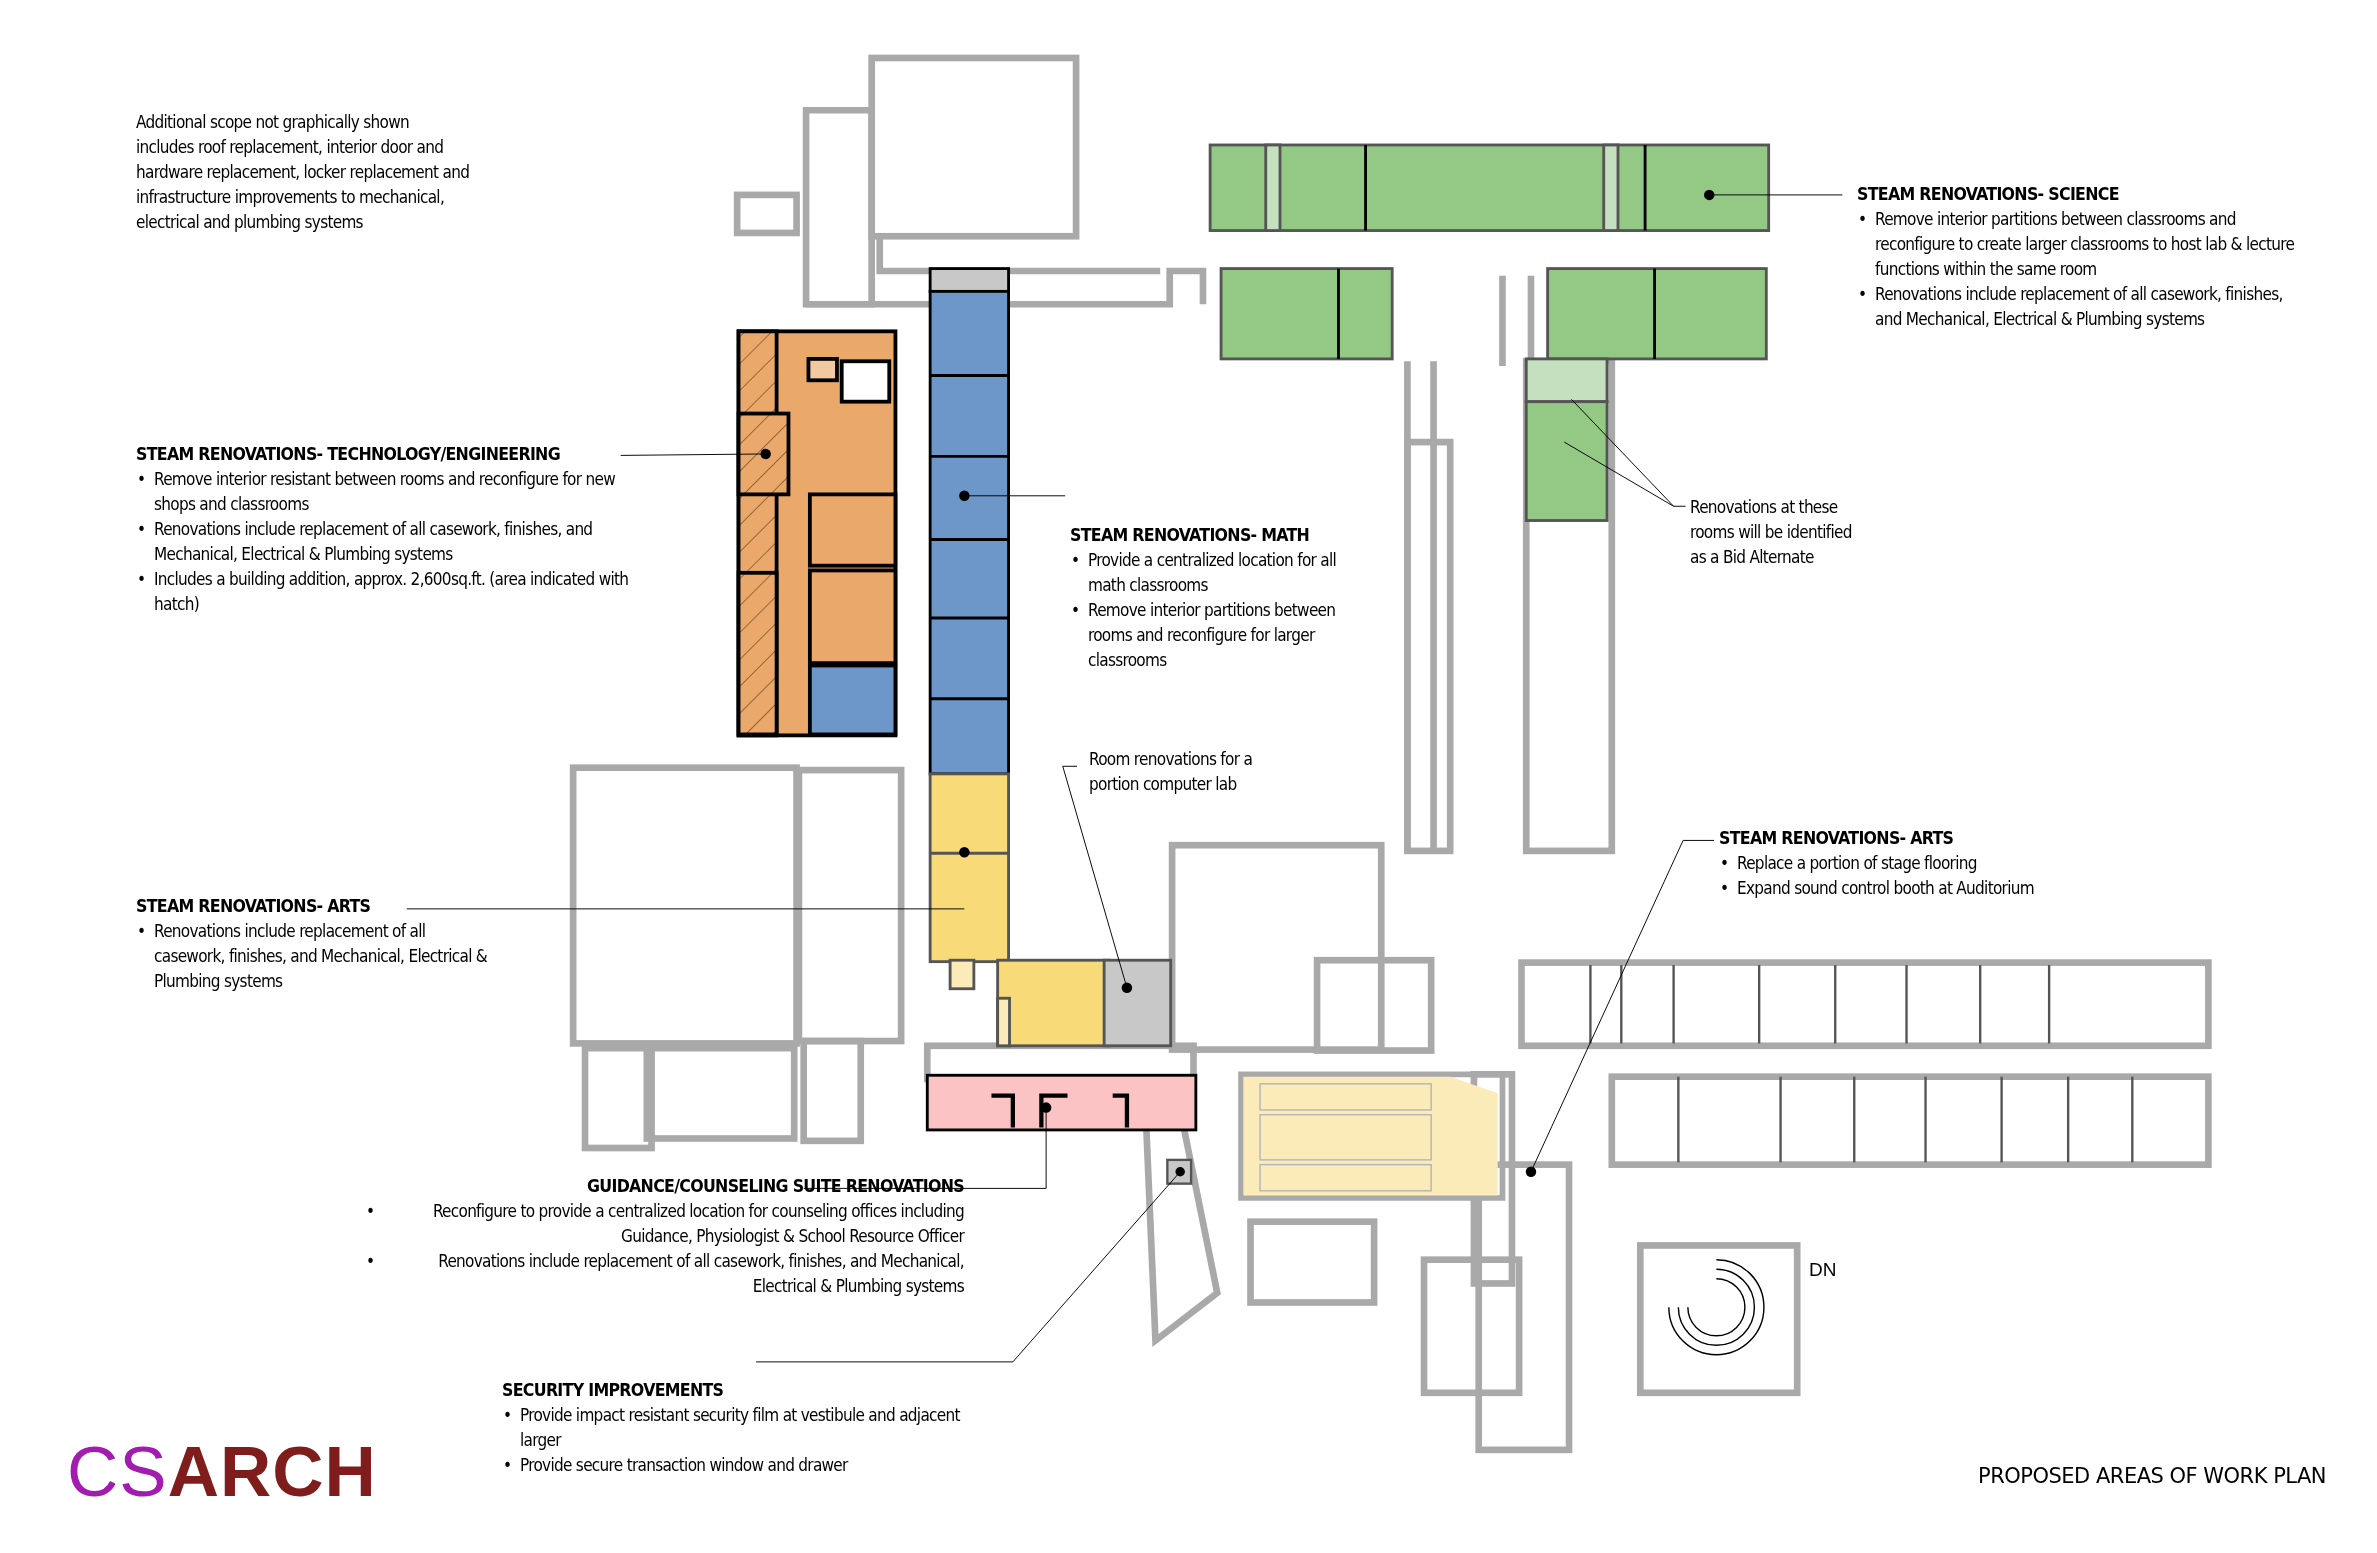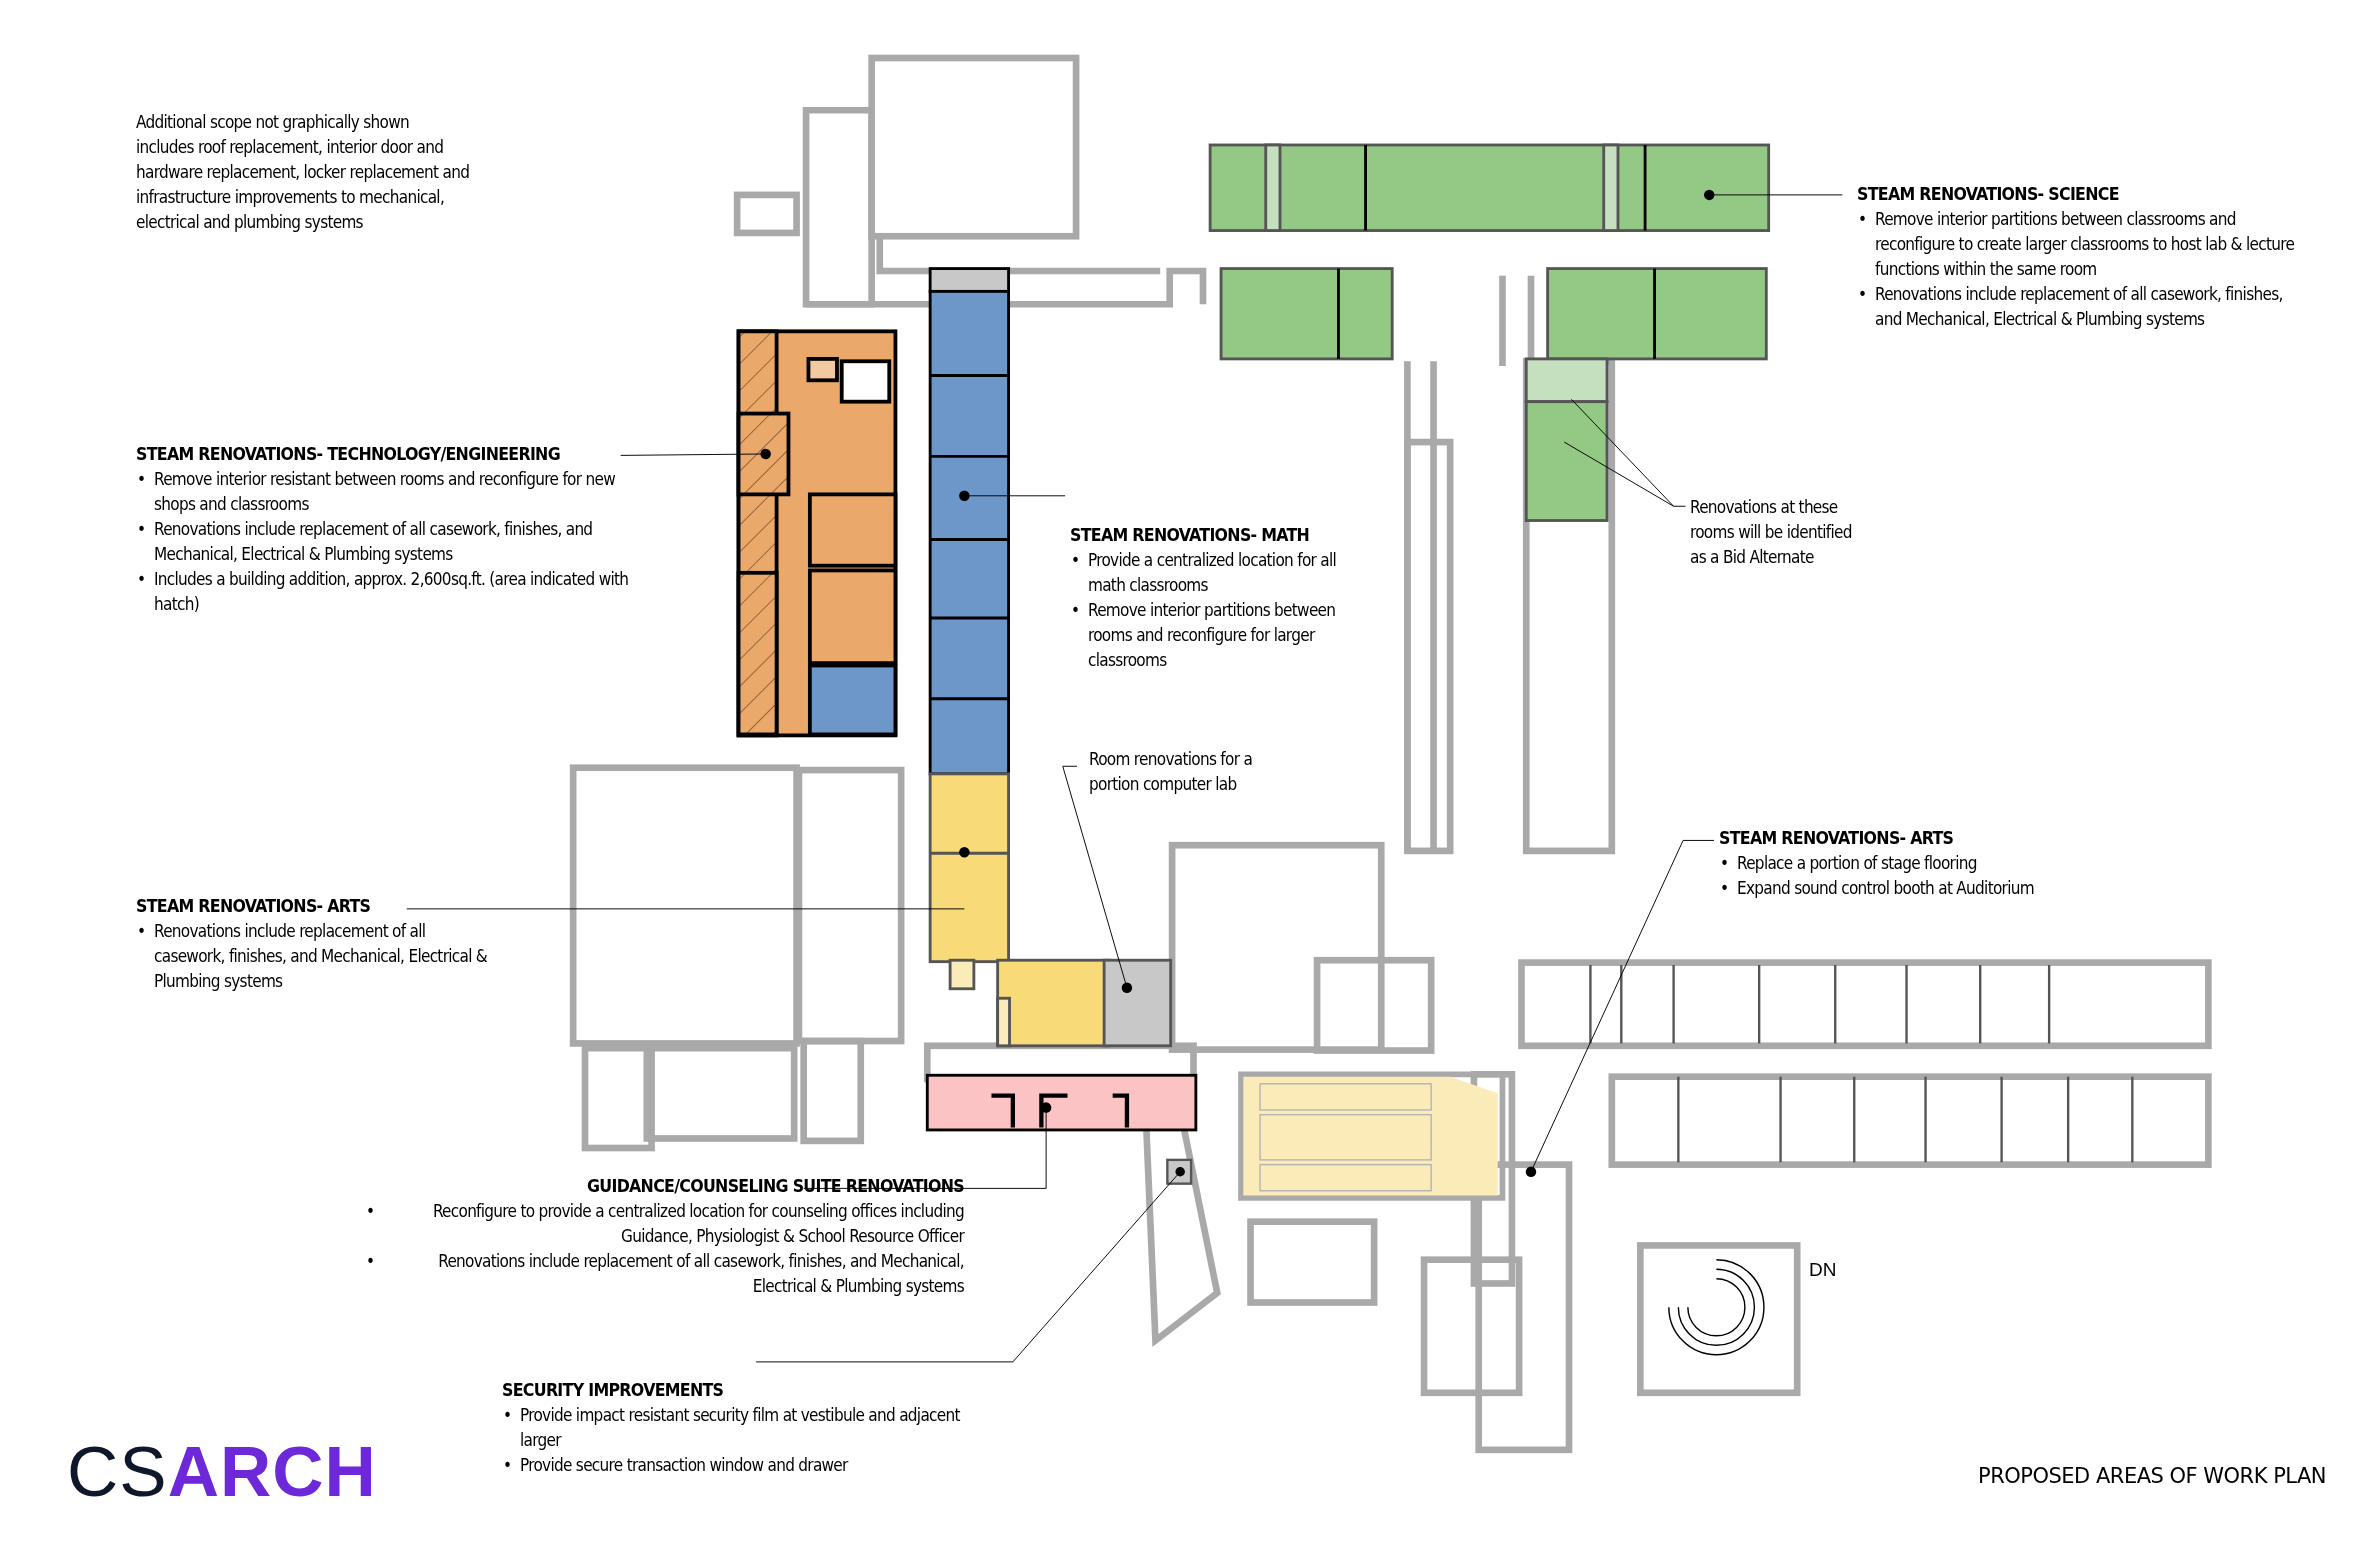--- a/index.html
+++ b/index.html
@@ -5,22 +5,22 @@
   html,body{margin:0;padding:0;background:#fff;}
   body{width:2425px;height:1553px;position:relative;overflow:hidden;font-family:"DejaVu Sans","Liberation Sans",sans-serif;color:#000;}
   #plan{position:absolute;left:0;top:0;width:2425px;height:1553px;}
   .note{position:absolute;font-size:17px;line-height:25px;letter-spacing:-0.7px;font-stretch:condensed;}
   .note h3{margin:0;font-size:17.6px;font-weight:bold;letter-spacing:-0.7px;line-height:25px;}
   .note ul{margin:0;padding:0;list-style:none;}
   .note li{position:relative;padding-left:18px;}
   .note li::before{content:"\2022";position:absolute;left:1px;top:0;}
   .plain{white-space:pre-line;}
   #logo{position:absolute;left:67px;top:1436px;font-family:"Liberation Sans",sans-serif;font-size:71px;line-height:71px;letter-spacing:1px;}
-  #logo .cs{color:#0f172a;font-weight:normal;}
-  #logo .arch{color:#6d28d9;font-weight:bold;text-align:center;}
+  #logo .cs{color:#a21caf;font-weight:normal;}
+  #logo .arch{color:#7f1d1d;font-weight:bold;text-align:center;}
   #title{position:absolute;left:1978px;top:1464px;font-size:21px;letter-spacing:-0.5px;}
 </style>
 </head>
 <body>
 
 <svg id="plan" viewBox="0 0 5100 3267" xmlns="http://www.w3.org/2000/svg">
   <defs>
     <pattern id="hatch" patternUnits="userSpaceOnUse" width="40" height="40" patternTransform="rotate(45)">
       <rect width="40" height="40" fill="#EAA96B"></rect>
       <line x1="0" y1="0" x2="0" y2="40" stroke="#5a3a1a" stroke-width="2.5"></line>

